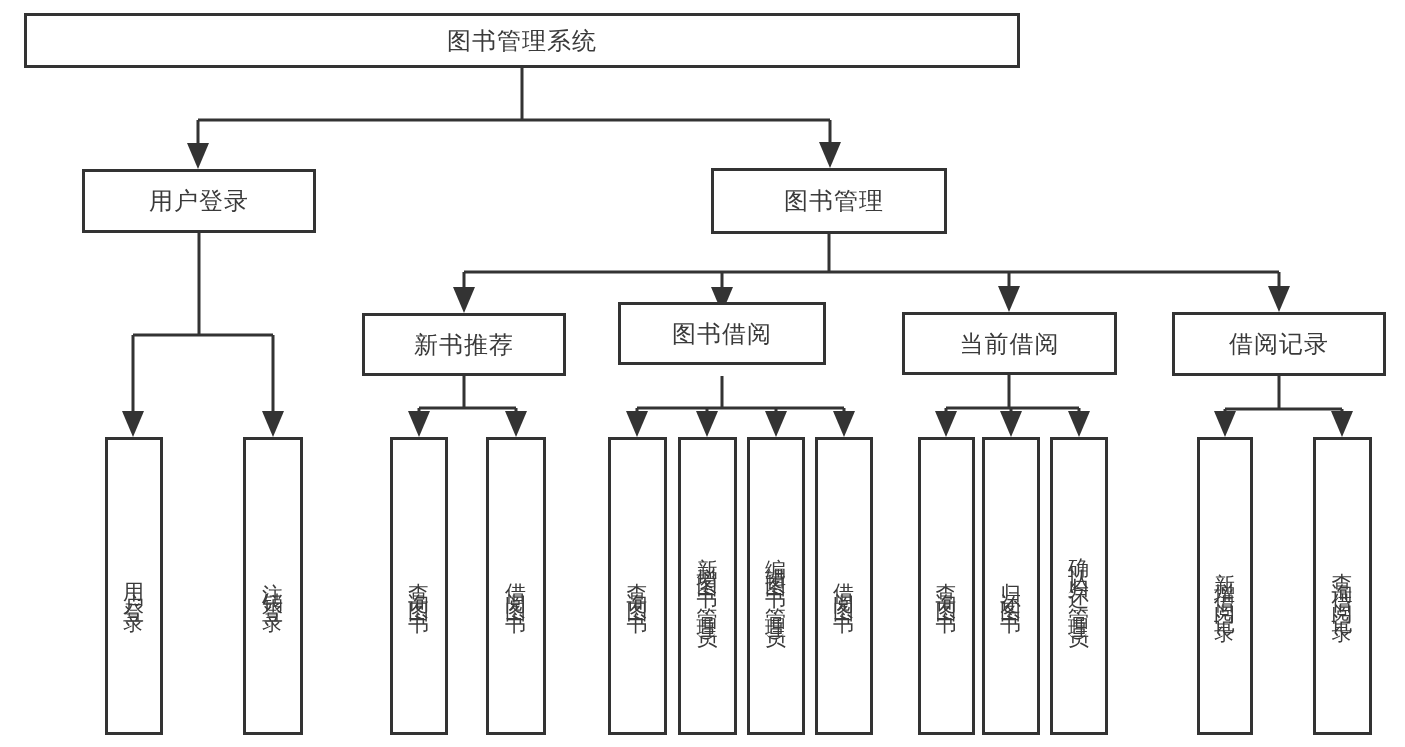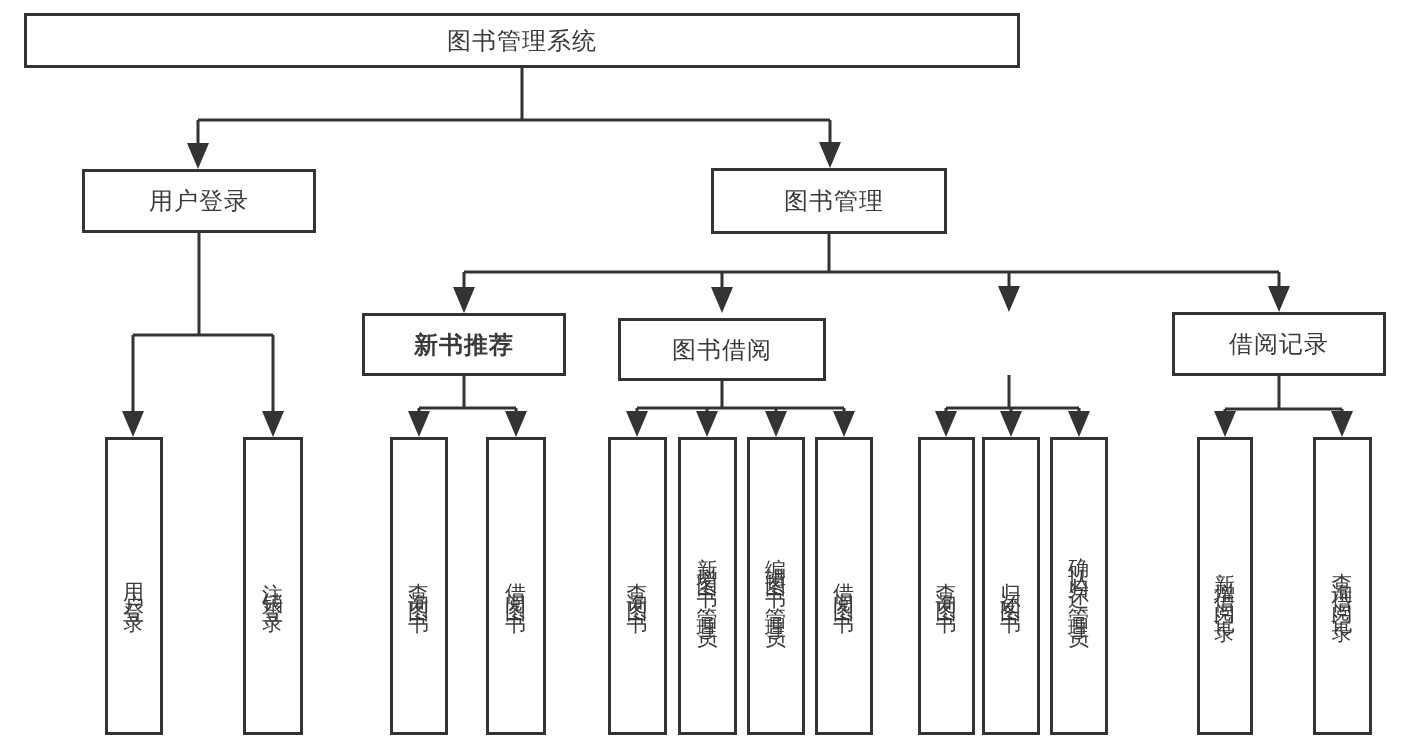--- a/index.html
+++ b/index.html
@@ -106,25 +106,28 @@
     <span>图书管理系统</span>
   </div>
 
   <div class="box h-box" style="left:82px; top:169px; width:234px; height:64px;">
     <span>用户登录</span>
   </div>
   <div class="box h-box" style="left:711px; top:168px; width:236px; height:66px;padding-left:10px;">
     <span>图书管理</span>
   </div>
 
-  <div class="box h-box" style="left:362px; top:313px; width:204px; height:63px;font-weight:bold;">
+  <div class="box h-box" style="left:362px; top:313px; width:204px; height:63px;">
     <span>新书推荐</span>
   </div>
-  <div class="box h-box" style="left:618px; top:318px; width:208px; height:63px;">
+  <div class="box h-box" style="left:618px; top:302px; width:208px; height:63px;">
     <span>图书借阅</span>
+  </div>
+  <div class="box h-box" style="left:902px; top:312px; width:215px; height:63px;">
+    <span>当前借阅</span>
   </div>
   <div class="box h-box" style="left:1172px; top:312px; width:214px; height:64px;justify-content:center;">
     <span>借阅记录</span>
   </div>
 
   <div class="box v-box" style="left:105px; top:437px; width:58px; height:298px;">
     <span class="v-label">用户登录</span>
   </div>
   <div class="box v-box" style="left:243px; top:437px; width:60px; height:298px;">
     <span class="v-label">注销登录</span>

